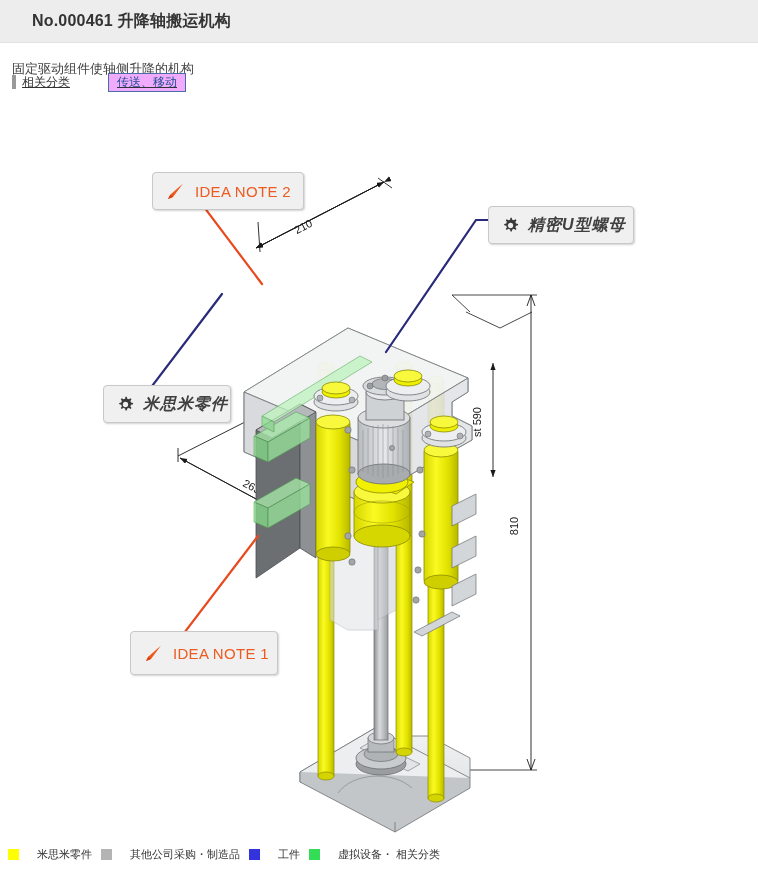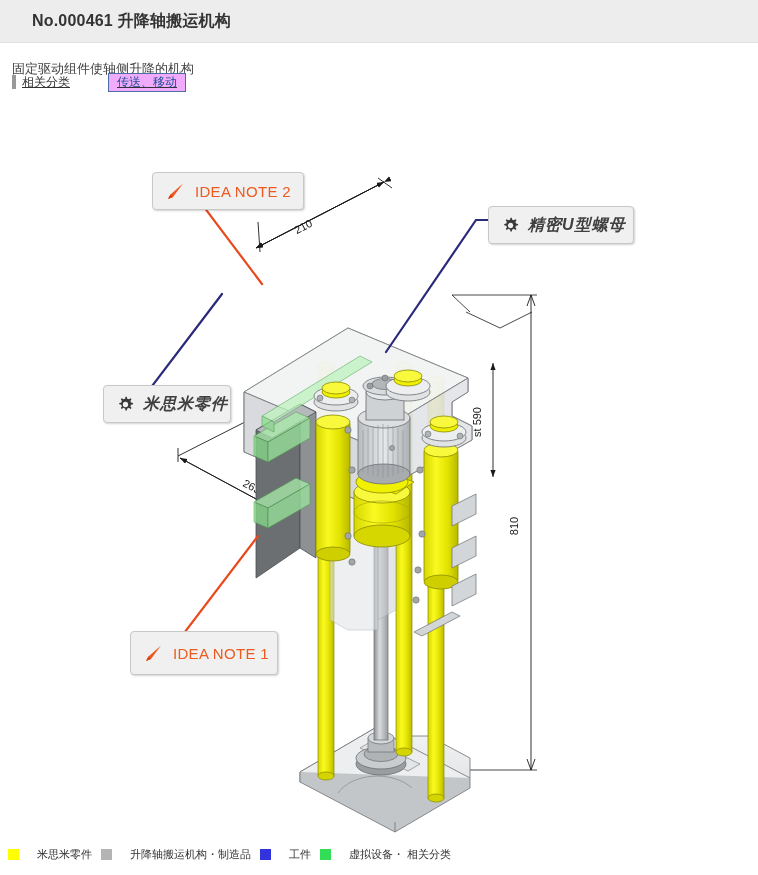--- a/index.html
+++ b/index.html
@@ -467,21 +467,21 @@
   <span class="txt">IDEA NOTE 1</span>
 </div>
 
 <div class="legend">
   <span class="item">
     <span class="sw" style="background:#ffff00"></span>
     <span class="lbl">米思米零件</span>
   </span>
   <span class="item">
     <span class="sw" style="background:#b4b4b4"></span>
-    <span class="lbl">升降轴搬运机构・制造品</span>
+    <span class="lbl">其他公司采购・制造品</span>
   </span>
   <span class="item">
     <span class="sw" style="background:#3333dd"></span>
     <span class="lbl">工件</span>
   </span>
   <span class="item">
     <span class="sw" style="background:#33dd55"></span>
     <span class="lbl">虚拟设备・ 相关分类</span>
   </span>
 </div>

